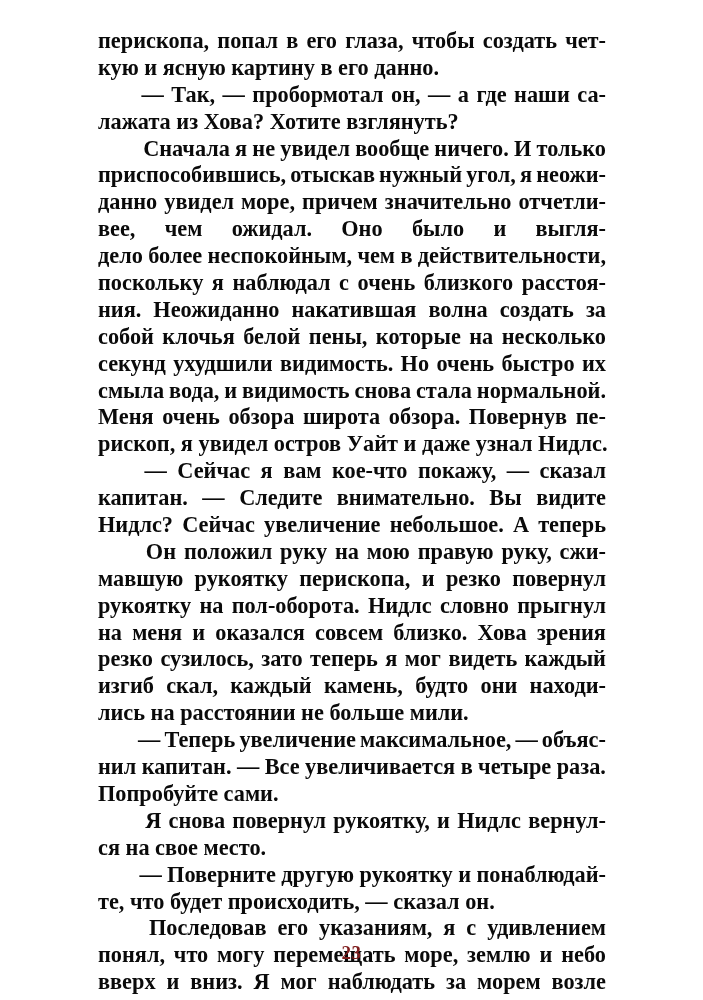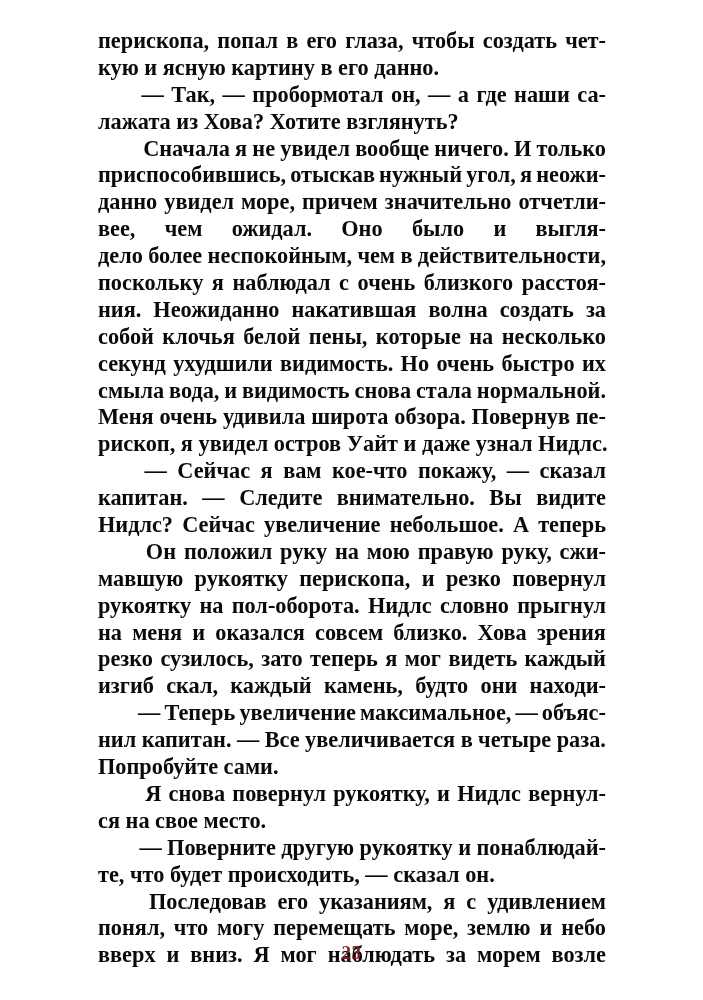--- a/index.html
+++ b/index.html
@@ -195,21 +195,21 @@
           <span class="w">вода,</span>
           <span class="w">и</span>
           <span class="w">видимость</span>
           <span class="w">снова</span>
           <span class="w">стала</span>
           <span class="w">нормальной.</span>
         </div>
         <div class="line just">
           <span class="w">Меня</span>
           <span class="w">очень</span>
-          <span class="w">удивила</span>
+          <span class="w">обзора</span>
           <span class="w">широта</span>
           <span class="w">обзора.</span>
           <span class="w">Повернув</span>
           <span class="w">пе-</span>
         </div>
         <div class="line last">рископ, я увидел остров Уайт и даже узнал Нидлс.</div>
       </div>
       <div class="para">
         <div class="line just">
           <span class="indent-dash"></span>
@@ -289,20 +289,21 @@
         </div>
         <div class="line just">
           <span class="w">изгиб</span>
           <span class="w">скал,</span>
           <span class="w">каждый</span>
           <span class="w">камень,</span>
           <span class="w">будто</span>
           <span class="w">они</span>
           <span class="w">находи-</span>
         </div>
+        <div class="line last">лись на расстоянии не больше мили.</div>
       </div>
       <div class="para">
         <div class="line just">
           <span class="indent-dash"></span>
           <span class="w">—</span>
           <span class="w">Теперь</span>
           <span class="w">увеличение</span>
           <span class="w">максимальное,</span>
           <span class="w">—</span>
           <span class="w">объяс-</span>

